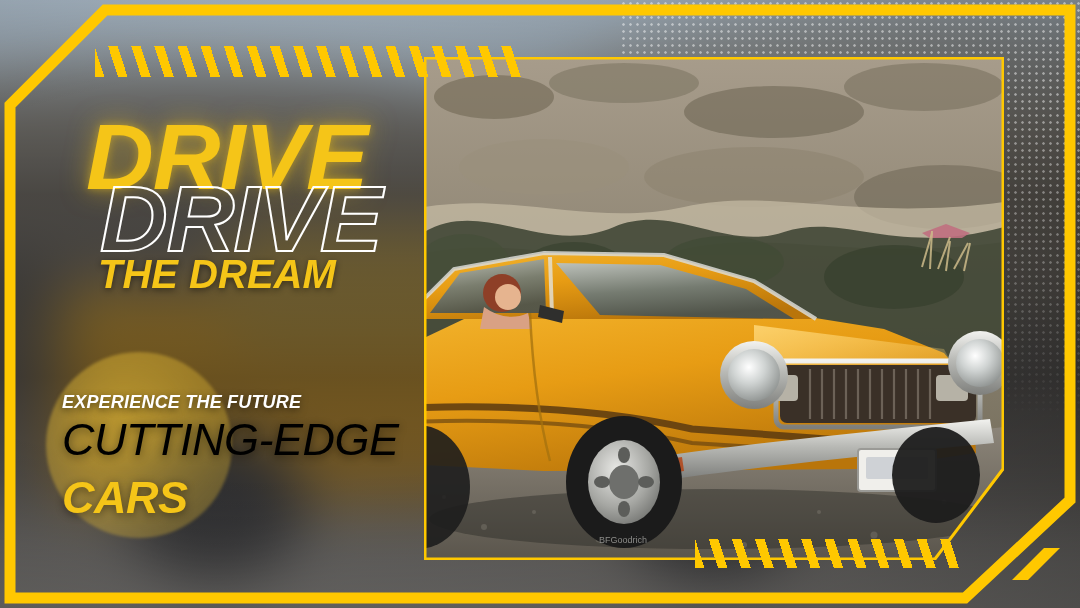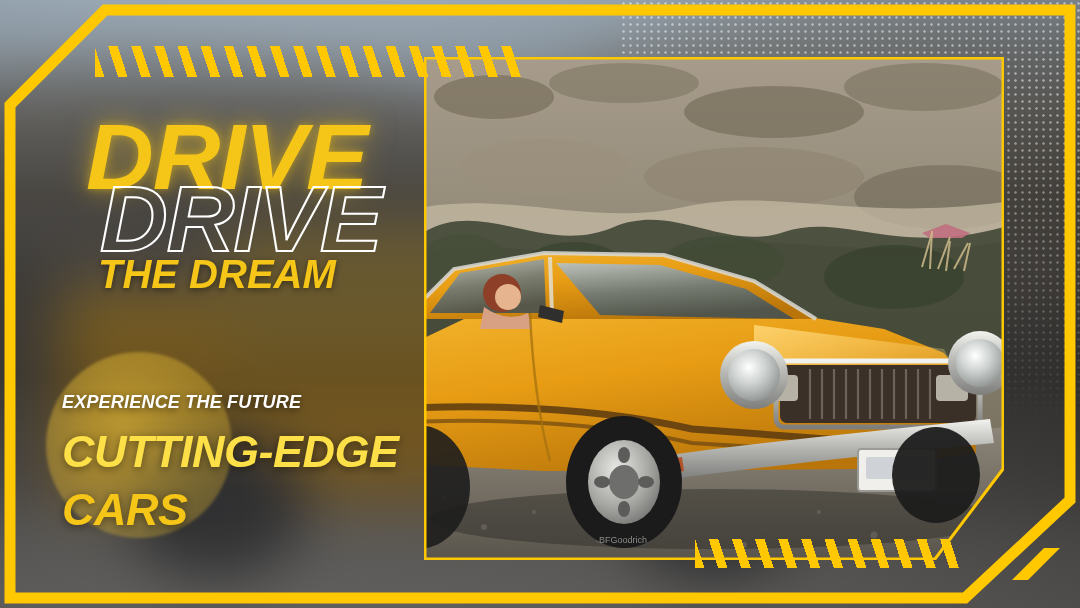--- a/index.html
+++ b/index.html
@@ -128,23 +128,23 @@
   
   .lower{
     position:absolute; left:62px; top:392px; width:380px;
   }
   .eyebrow{
     font-size:18px; font-weight:bold; font-style:italic;
     color:#ffffff; letter-spacing:.2px; white-space:nowrap;
     text-shadow:0 2px 7px rgba(0,0,0,.55);
   }
   .big-line{
-    margin-top:13px;
-    font-size:45px; font-weight:bold; font-style:italic;
-    color:#fde047; letter-spacing:-.5px; white-space:nowrap;
+    margin-top:1px;
+    font-size:45px; font-weight:normal; font-style:italic;
+    color:#000000; letter-spacing:-.5px; white-space:nowrap;
     text-shadow:0 2px 8px rgba(0,0,0,.45);
   }
   .big-line2{
     margin-top:6px;
     font-size:45px; font-weight:bold; font-style:italic;
     color:#F5C518; letter-spacing:-.5px; white-space:nowrap;
     text-align:left; padding-right:18px;
     text-shadow:0 2px 8px rgba(0,0,0,.45);
   }
 </style>

